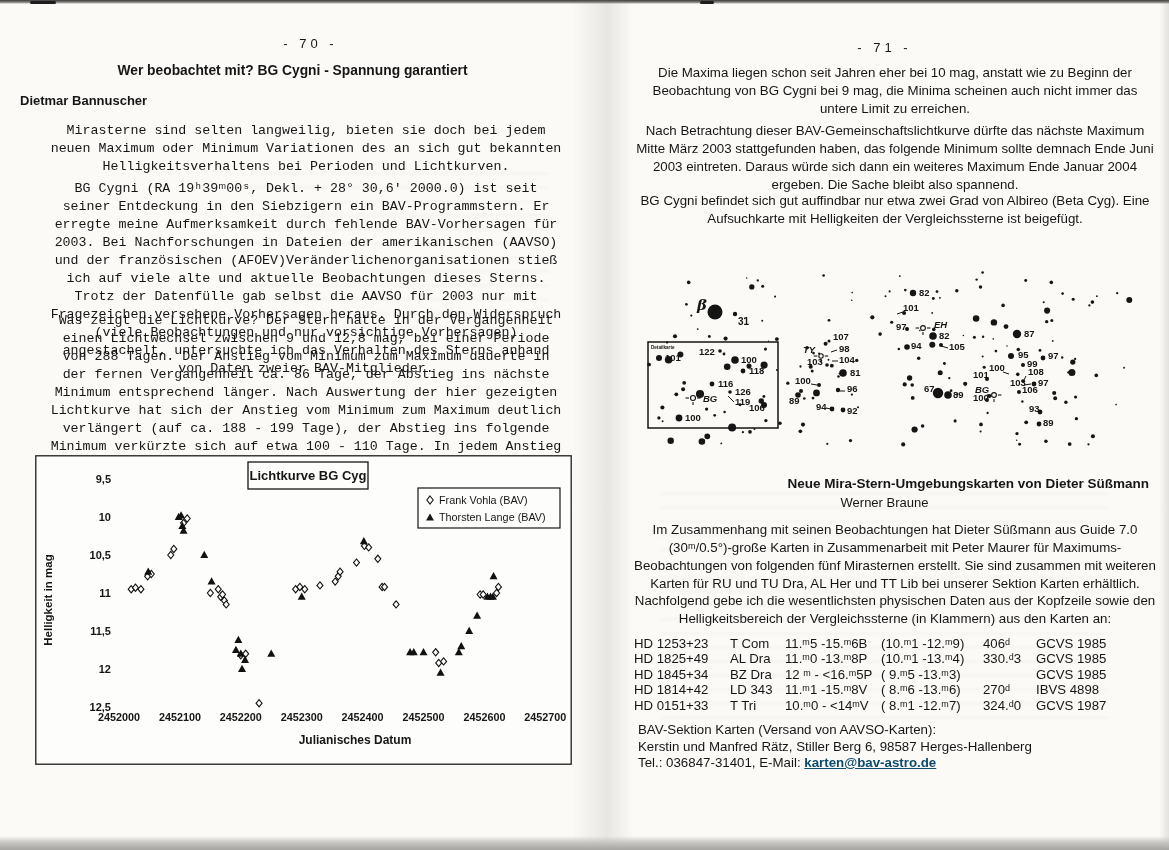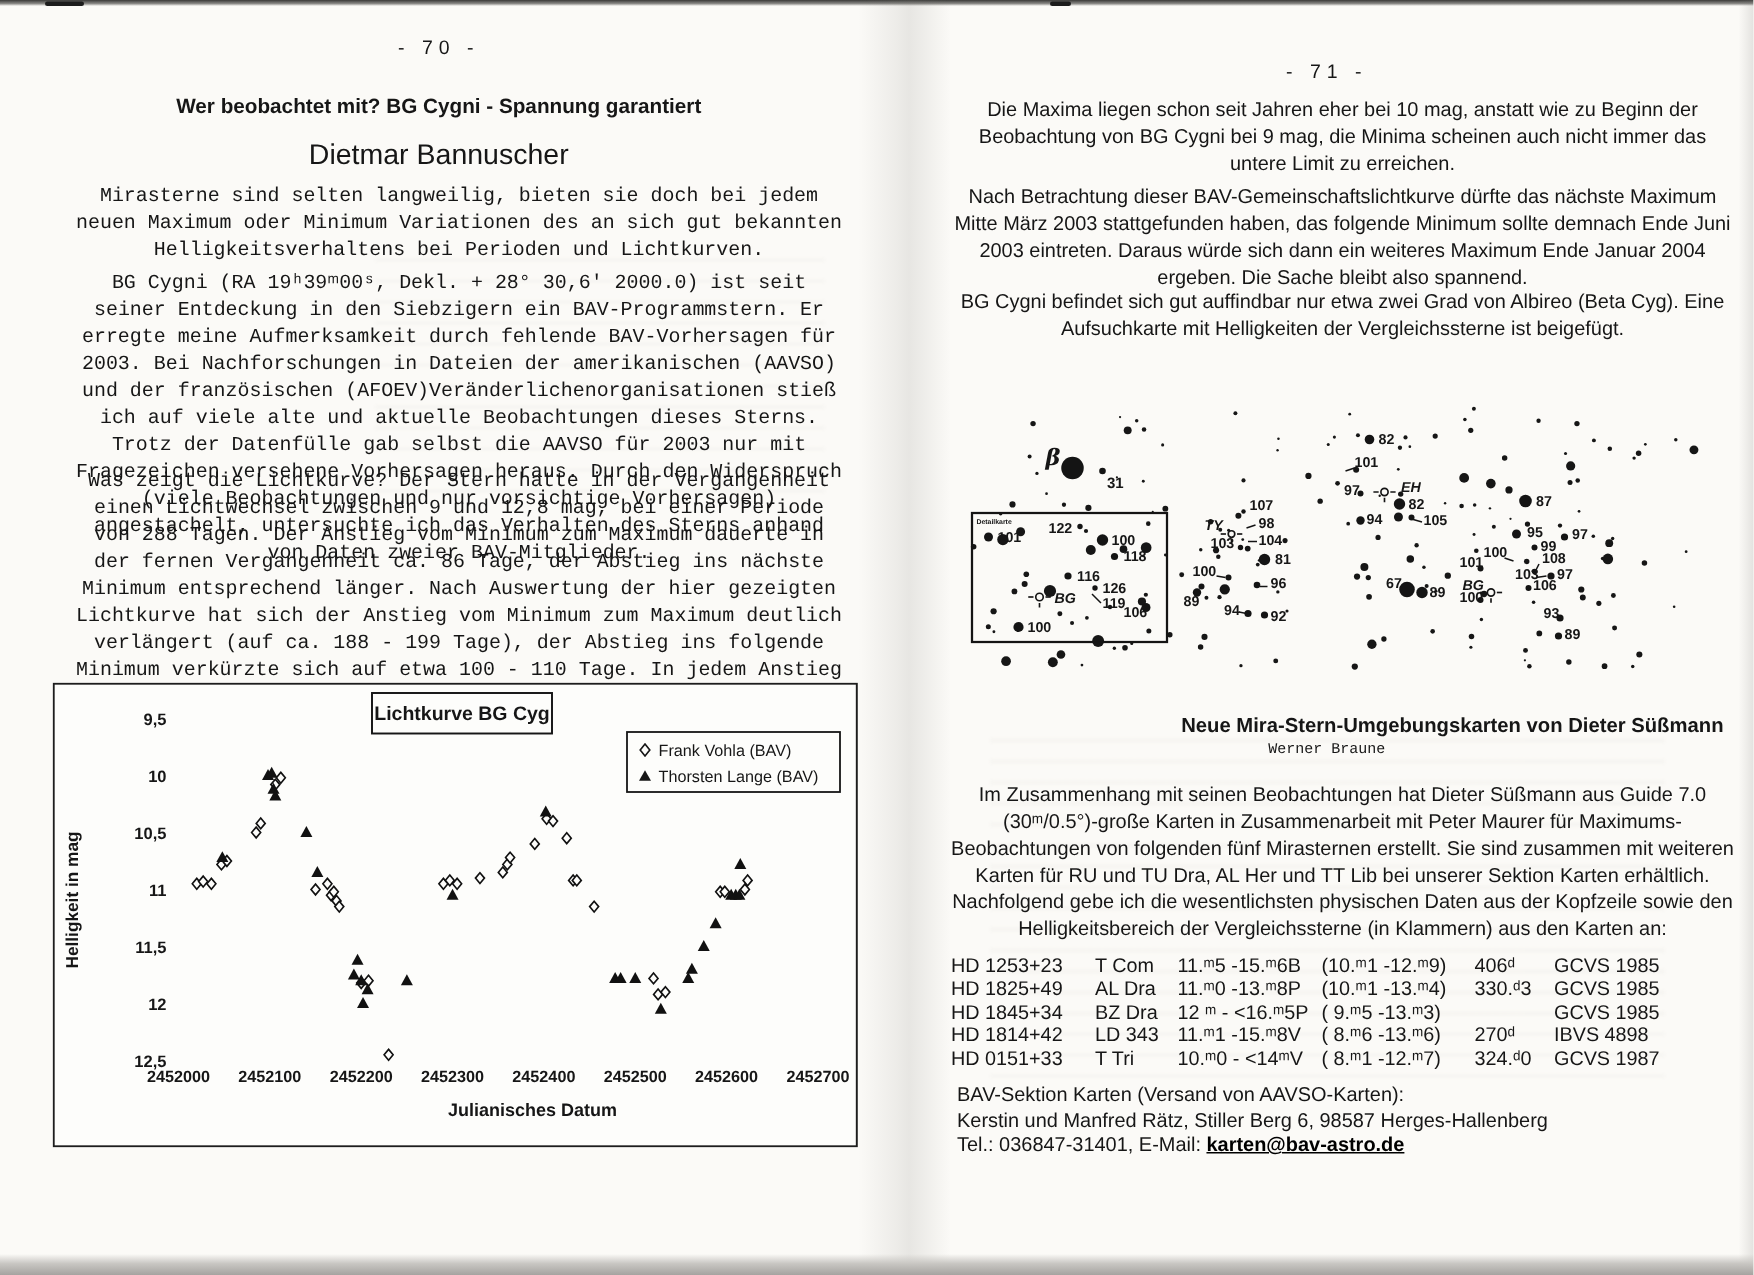--- a/index.html
+++ b/index.html
@@ -20,48 +20,48 @@
   .right-edge{position:absolute;top:0;right:0;width:10px;height:100%;
     background:linear-gradient(270deg,rgba(120,118,114,0.18),rgba(120,118,114,0));}
   .bleed{position:absolute;opacity:.55;filter:blur(1px);pointer-events:none;
     background:repeating-linear-gradient(0deg,transparent 0 11px,rgba(140,134,122,0.07) 11px 14px);}
 
   .page-col{position:absolute;top:0;height:100%;}
   #pageL{left:0;width:585px;}
   #pageR{left:600px;width:569px;}
 
   .pagenum{position:absolute;width:100%;text-align:center;font-size:13px;letter-spacing:4px;font-weight:400;}
-  #pageL .pagenum{top:24px;}
+  #pageL .pagenum{top:36px;padding-left:18px;}
   #pageR .pagenum{top:40px;}
 
   .title{position:absolute;top:63px;left:20px;width:545px;margin:0;
     font-size:13.8px;font-weight:700;text-align:center;}
-  .author{position:absolute;top:93px;left:20px;width:545px;text-align:center;font-size:19px;}
+  .author{position:absolute;top:93px;left:20px;width:545px;text-align:left;font-size:13px;font-weight:bold;}
 
   .para{position:absolute;margin:0;font-size:13.3px;line-height:18px;text-align:center;}
   #pageL .para{left:48px;width:516px;font-family:Liberation Mono, monospace;}
   #pageR .para{left:34px;width:522px;}
   #lp1{top:122px;} #lp2{top:180px;} #lp3{top:312px;}
   #rp1{top:64px;}  #rp2{top:122px;} #rp3{top:192px;}
 
   .chartwrap{position:absolute;left:35px;top:455px;width:537px;height:310px;}
   .starwrap{position:absolute;left:35px;top:268px;width:500px;height:180px;}
 
   .h2{position:absolute;top:476px;left:20px;width:529px;margin:0;text-align:right;
     font-size:13.5px;font-weight:700;}
-  .h2author{position:absolute;top:495px;left:20px;width:529px;text-align:center;font-size:10px;font-family:Liberation Mono, monospace;}
+  .h2author{position:absolute;top:495px;left:20px;width:529px;text-align:center;font-size:13px;}
   #s2p1{top:521px;} #s2p2{top:592px;}
 
   .startable{position:absolute;top:636px;left:34px;width:520px;font-size:13.2px;}
   .trow{display:grid;grid-template-columns:96px 55px 96px 102px 53px auto;line-height:15.4px;}
   .tcell{white-space:pre;}
 
   .contact{position:absolute;top:722px;left:38px;width:522px;font-size:13.3px;line-height:16.5px;}
   .contact p{margin:0;}
-  .email{font-weight:700;text-decoration:underline;color:#000000;}
+  .email{font-weight:700;text-decoration:underline;color:#0c4a6e;}
 
   svg text{fill:#161616;}
 </style>
 </head>
 <body>
 
 <div class="spread">
 
   <div class="top-edge"></div>
   <div class="smudge" style="top:1px;left:30px;width:26px;height:3px;"></div>

